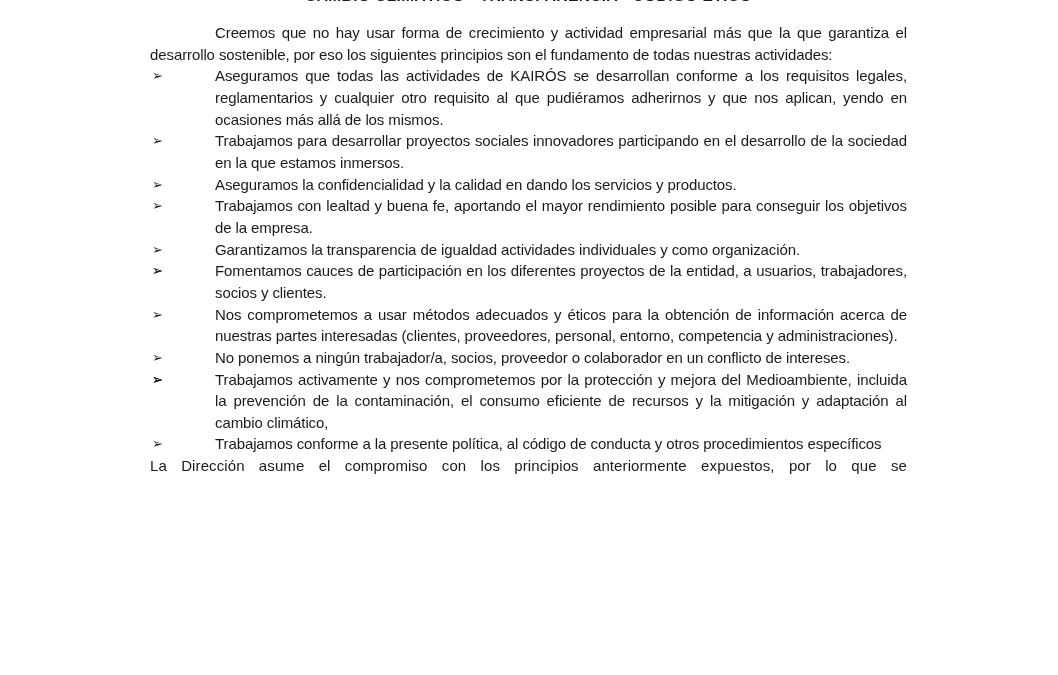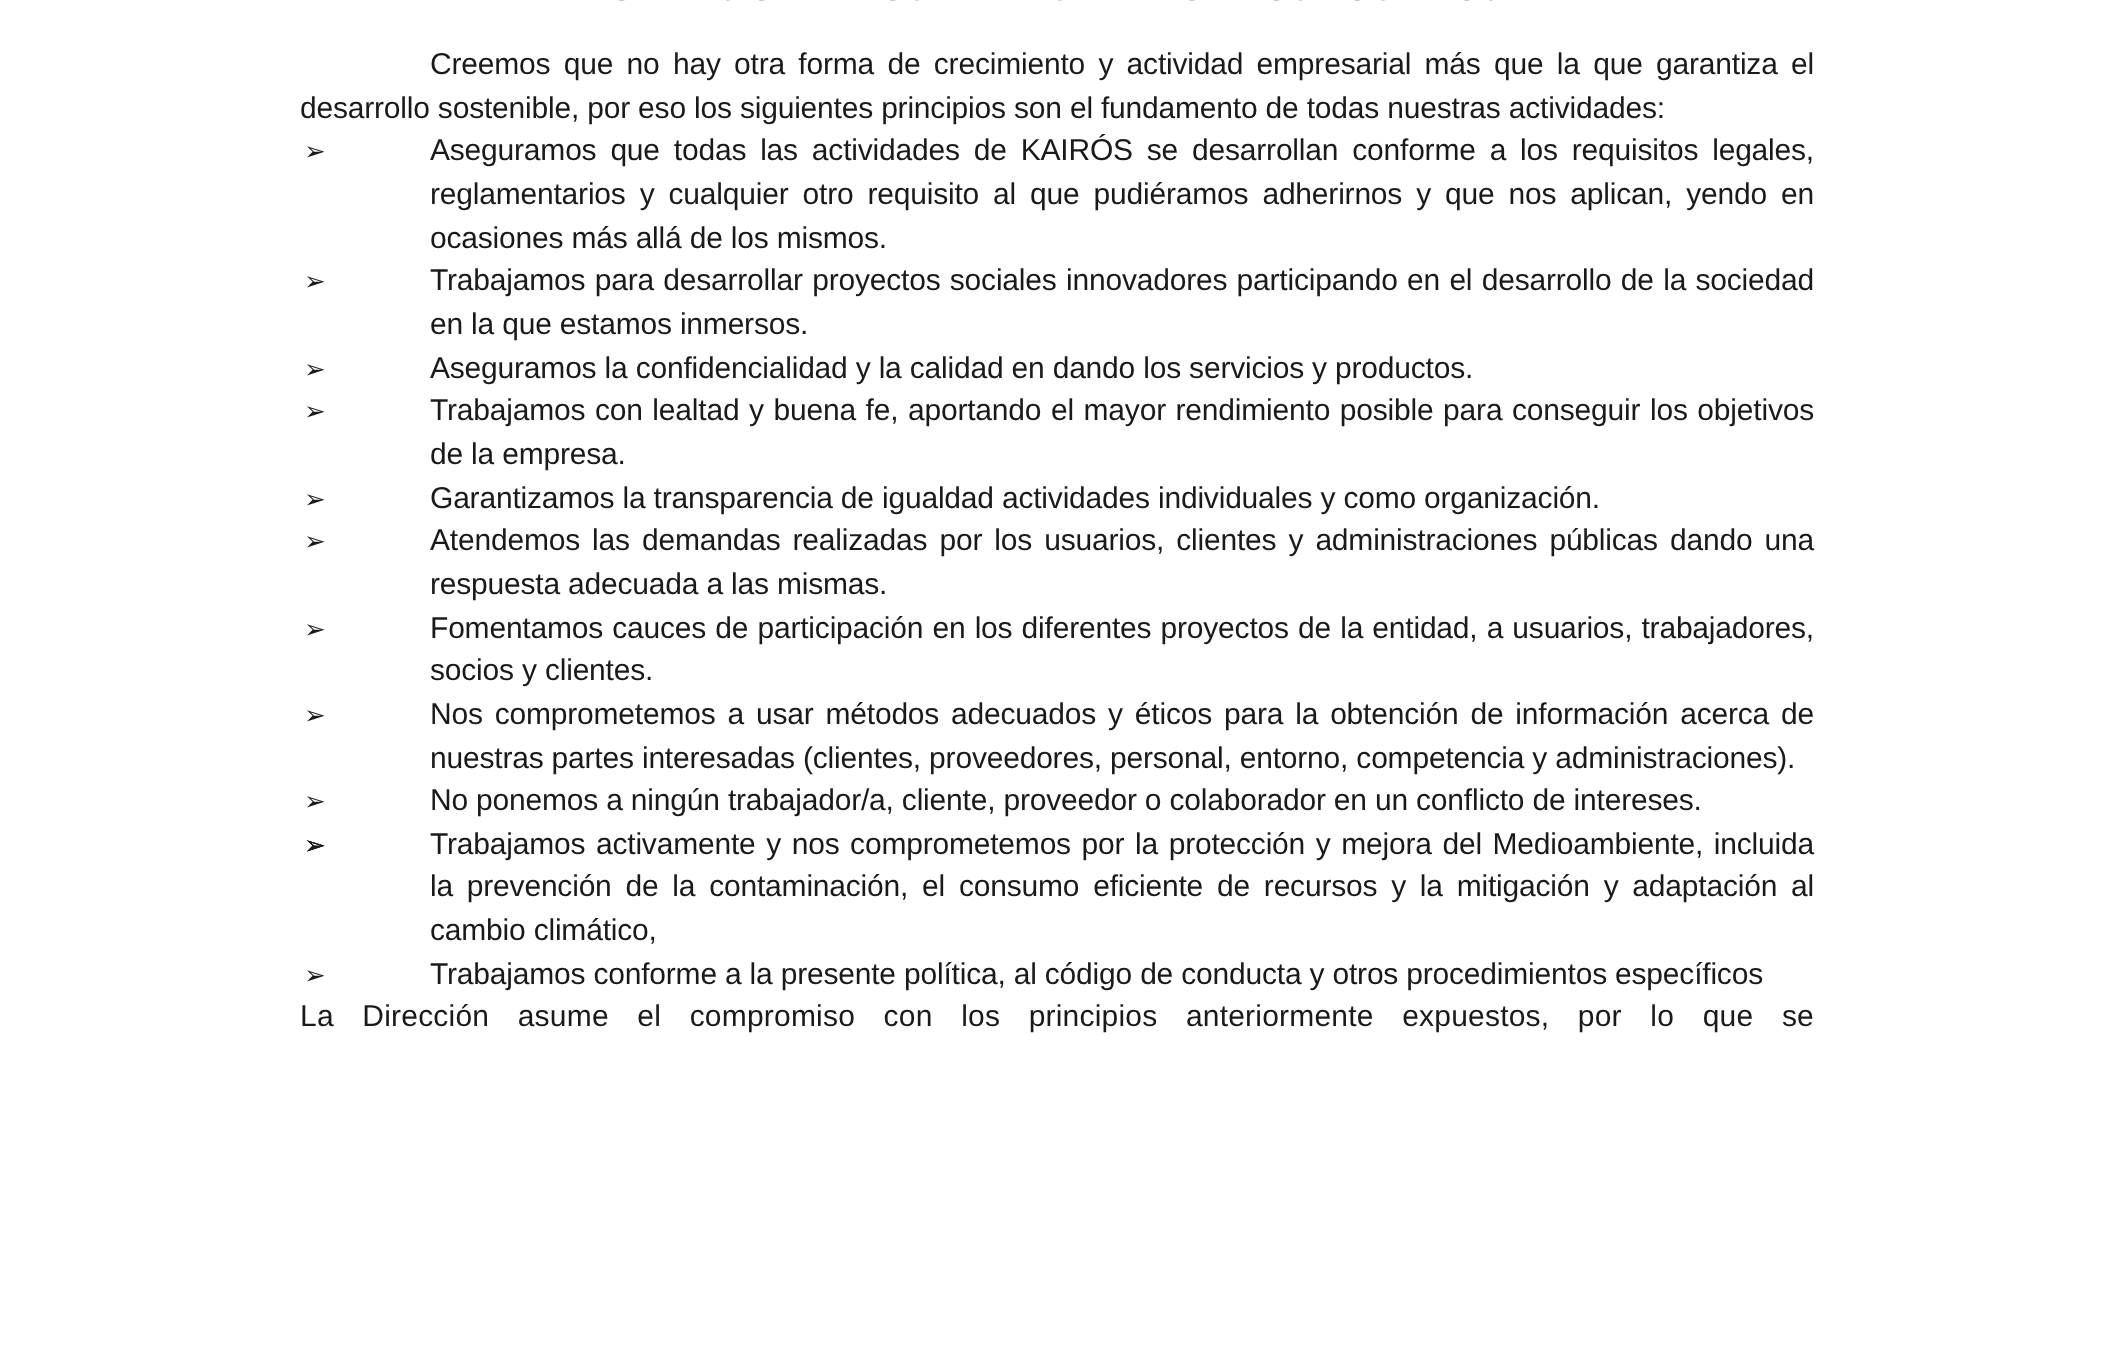--- a/index.html
+++ b/index.html
@@ -69,21 +69,21 @@
 </style>
 </head>
 <body>
 
 <div class="page">
 
   <div class="doc-title">CAMBIO CLIMÁTICO - TRANSPARENCIA - CÓDIGO ÉTICO</div>
 
   <div class="doc">
 
-    <p class="intro">Creemos que no hay otra forma de crecimiento y actividad empresarial más que la que garantiza el desarrollo sostenible, por eso los siguientes principios son el fundamento de todas nuestras actividades:</p>
+    <p class="intro">Creemos que no hay usar forma de crecimiento y actividad empresarial más que la que garantiza el desarrollo sostenible, por eso los siguientes principios son el fundamento de todas nuestras actividades:</p>
 
     <div class="principles">
 
       <div class="principle">
         <span class="bullet">➢</span>
         <span>Aseguramos que todas las actividades de KAIRÓS se desarrollan conforme a los requisitos legales, reglamentarios y cualquier otro requisito al que pudiéramos adherirnos y que nos aplican, yendo en ocasiones más allá de los mismos.</span>
       </div>
 
       <div class="principle">
         <span class="bullet">➢</span>
@@ -100,36 +100,35 @@
         <span>Trabajamos con lealtad y buena fe, aportando el mayor rendimiento posible para conseguir los objetivos de la empresa.</span>
       </div>
 
       <div class="principle">
         <span class="bullet">➢</span>
         <span>Garantizamos la transparencia de igualdad actividades individuales y como organización.</span>
       </div>
 
       <div class="principle">
         <span class="bullet">➢</span>
-        <span>Atendemos las demandas realizadas por los usuarios, clientes y administraciones públicas dando una respuesta adecuada a las mismas.</span>
       </div>
 
       <div class="principle">
         <span class="bullet">➢</span>
         <span>Fomentamos cauces de participación en los diferentes proyectos de la entidad, a usuarios, trabajadores, socios y clientes.</span>
       </div>
 
       <div class="principle">
         <span class="bullet">➢</span>
         <span>Nos comprometemos a usar métodos adecuados y éticos para la obtención de información acerca de nuestras partes interesadas (clientes, proveedores, personal, entorno, competencia y administraciones).</span>
       </div>
 
       <div class="principle">
         <span class="bullet">➢</span>
-        <span>No ponemos a ningún trabajador/a, cliente, proveedor o colaborador en un conflicto de intereses.</span>
+        <span>No ponemos a ningún trabajador/a, socios, proveedor o colaborador en un conflicto de intereses.</span>
       </div>
 
       <div class="principle">
         <span class="bullet">➢</span>
       </div>
 
       <div class="principle">
         <span class="bullet">➢</span>
       </div>
 

